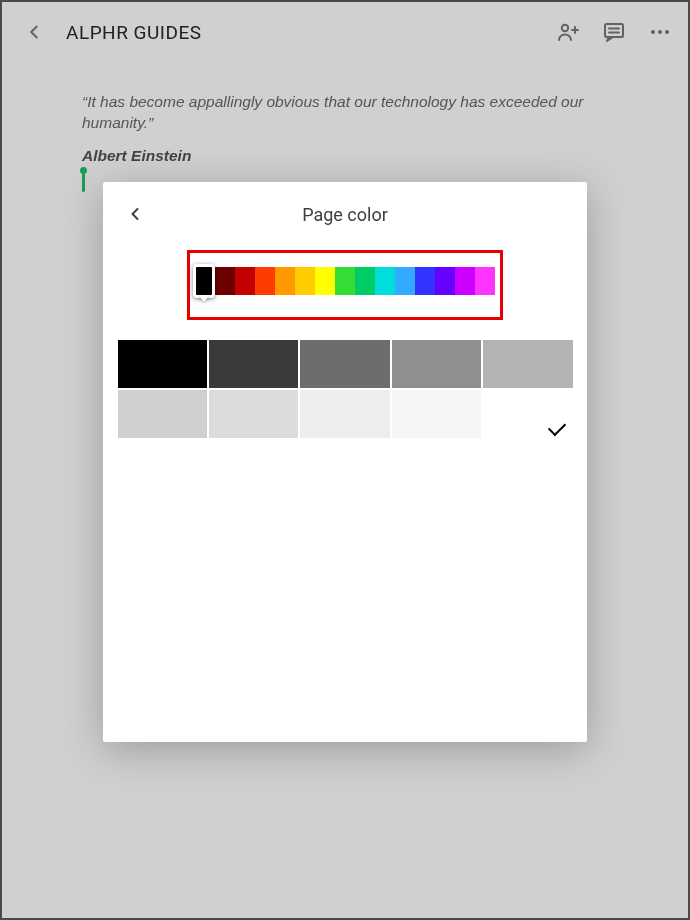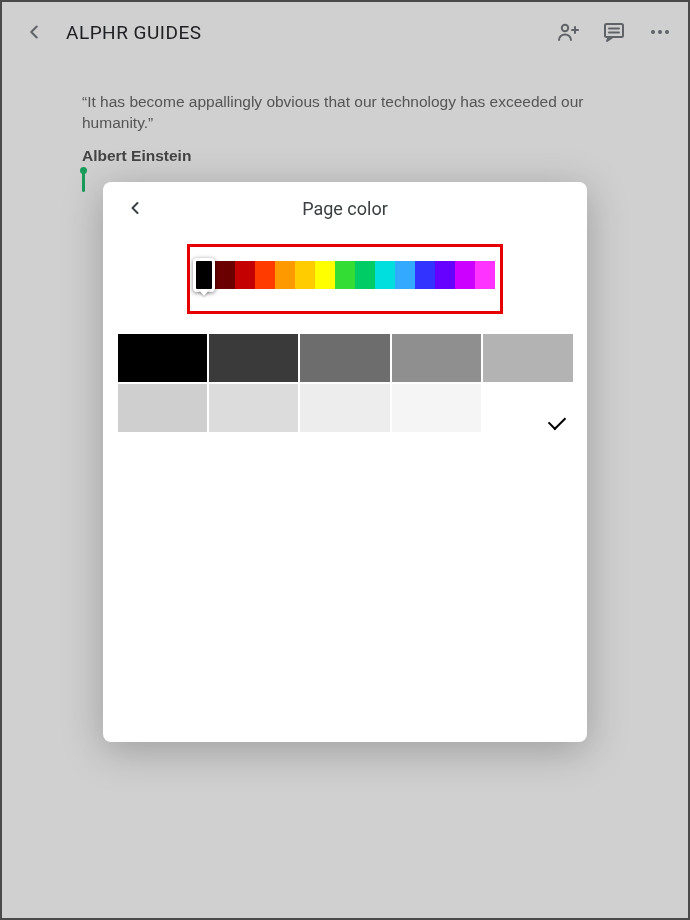--- a/index.html
+++ b/index.html
@@ -45,20 +45,21 @@
       width: 28px; height: 28px;
       display: flex; align-items: center; justify-content: center;
       cursor: pointer;
     }
     .doc-body {
       padding: 30px 80px 0 80px;
       color: #4a4a4a;
       font-family: Verdana, Geneva, sans-serif;
       font-size: 15.5px;
       line-height: 1.35;
+      font-style: italic;
     }
     .doc-body .quote { color: #555; }
     .doc-body .author { font-weight: bold; color: #444; margin-top: 12px; display: block; }
     .cursor-mark {
       position: absolute;
       left: 80px;
       top: 168px;
       width: 3px;
       height: 22px;
       background: #1a9d5b;
@@ -78,24 +79,24 @@
       inset: 0;
       display: flex;
       align-items: flex-start;
       justify-content: center;
     }
     .modal {
       margin-top: 180px;
       width: 484px;
       height: 560px;
       background: #fff;
-      border-radius: 8px;
+      border-radius: 2px;
       box-shadow: 0 8px 40px rgba(0,0,0,0.25);
       position: relative;
-      padding-top: 8px;
+      padding-top: 14px;
     }
     .modal-header {
       display: flex;
       align-items: center;
       height: 36px;
       position: relative;
     }
     .modal-header .modal-back {
       position: absolute;
       left: 18px;

